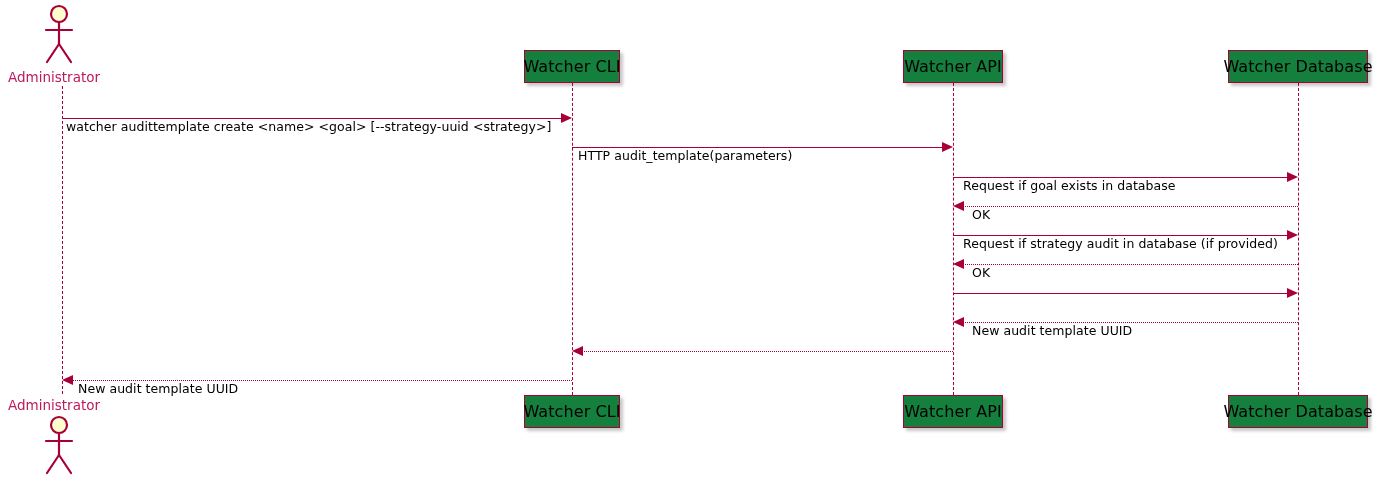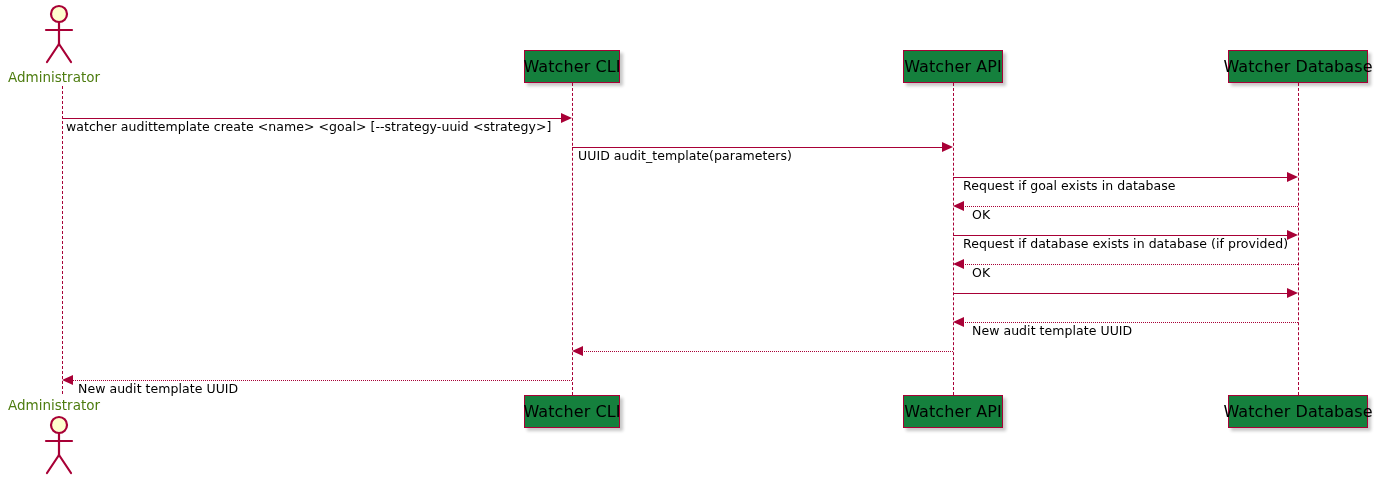--- a/index.html
+++ b/index.html
@@ -47,21 +47,21 @@
   
   .actor {
     position: absolute;
     width: 44px;
     height: 62px;
   }
   .actor svg { display: block; overflow: visible; }
   .actor-label {
     position: absolute;
     font-size: 13.5px;
-    color: #4d7c0f;
+    color: #be185d;
     white-space: nowrap;
     line-height: 1;
   }
 
   
   .msg-line {
     position: absolute;
     height: 0;
     border-top: 1.4px solid #A80036;
   }
@@ -119,33 +119,33 @@
 
   <div class="lifeline" style="left:62px; top:86px; height:308px;"></div>
   <div class="lifeline" style="left:572px; top:83px; height:312px;"></div>
   <div class="lifeline" style="left:953px; top:83px; height:312px;"></div>
   <div class="lifeline" style="left:1298px; top:83px; height:312px;"></div>
 
   <div class="msg-label" style="left:66px; top:101px;">watcher audittemplate create &lt;name&gt; &lt;goal&gt; [--strategy-uuid &lt;strategy&gt;]</div>
   <div class="msg-line" style="left:62px; top:118px; width:505px;"></div>
   <div class="arrow-head right" style="left:561px; top:113px;"></div>
 
-  <div class="msg-label" style="left:578px; top:130px;">UUID audit_template(parameters)</div>
+  <div class="msg-label" style="left:578px; top:130px;">HTTP audit_template(parameters)</div>
   <div class="msg-line" style="left:572px; top:147px; width:376px;"></div>
   <div class="arrow-head right" style="left:942px; top:142px;"></div>
 
   <div class="msg-label" style="left:963px; top:160px;">Request if goal exists in database</div>
   <div class="msg-line" style="left:953px; top:177px; width:340px;"></div>
   <div class="arrow-head right" style="left:1287px; top:172px;"></div>
 
   <div class="msg-label" style="left:972px; top:189px;">OK</div>
   <div class="msg-line dotted" style="left:963px; top:206px; width:335px;"></div>
   <div class="arrow-head left" style="left:953px; top:201px;"></div>
 
-  <div class="msg-label" style="left:963px; top:218px;">Request if database exists in database (if provided)</div>
+  <div class="msg-label" style="left:963px; top:218px;">Request if strategy audit in database (if provided)</div>
   <div class="msg-line" style="left:953px; top:235px; width:340px;"></div>
   <div class="arrow-head right" style="left:1287px; top:230px;"></div>
 
   <div class="msg-label" style="left:972px; top:247px;">OK</div>
   <div class="msg-line dotted" style="left:963px; top:264px; width:335px;"></div>
   <div class="arrow-head left" style="left:953px; top:259px;"></div>
 
   <div class="msg-line" style="left:953px; top:293px; width:340px;"></div>
   <div class="arrow-head right" style="left:1287px; top:288px;"></div>
 

